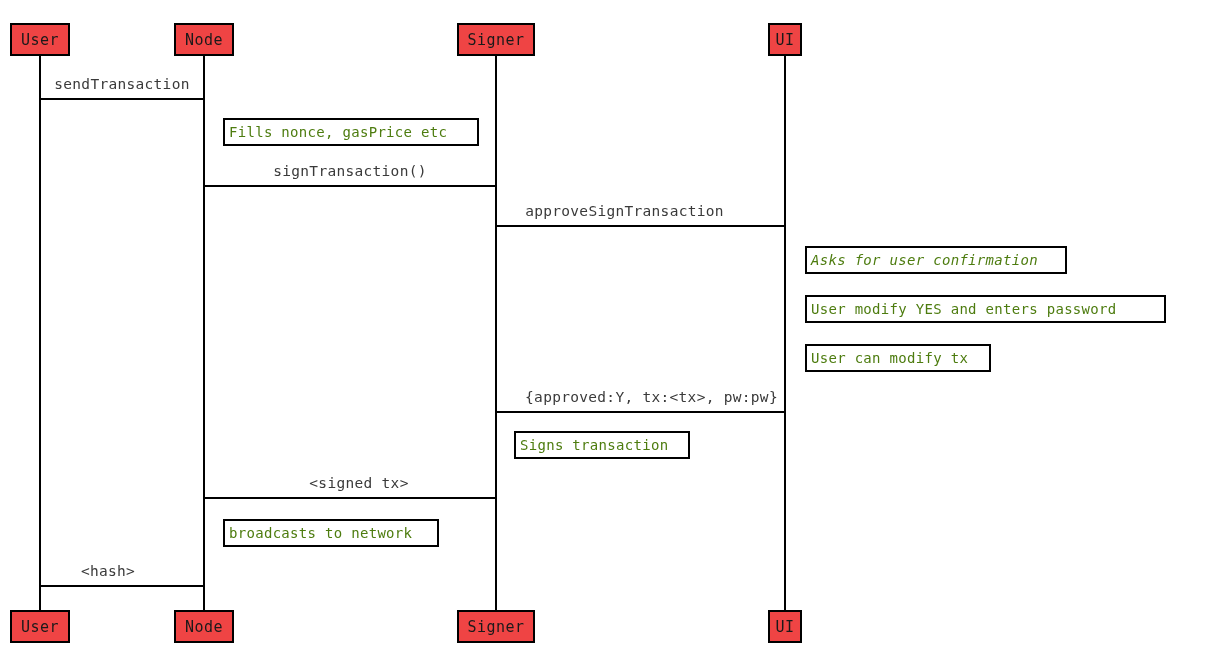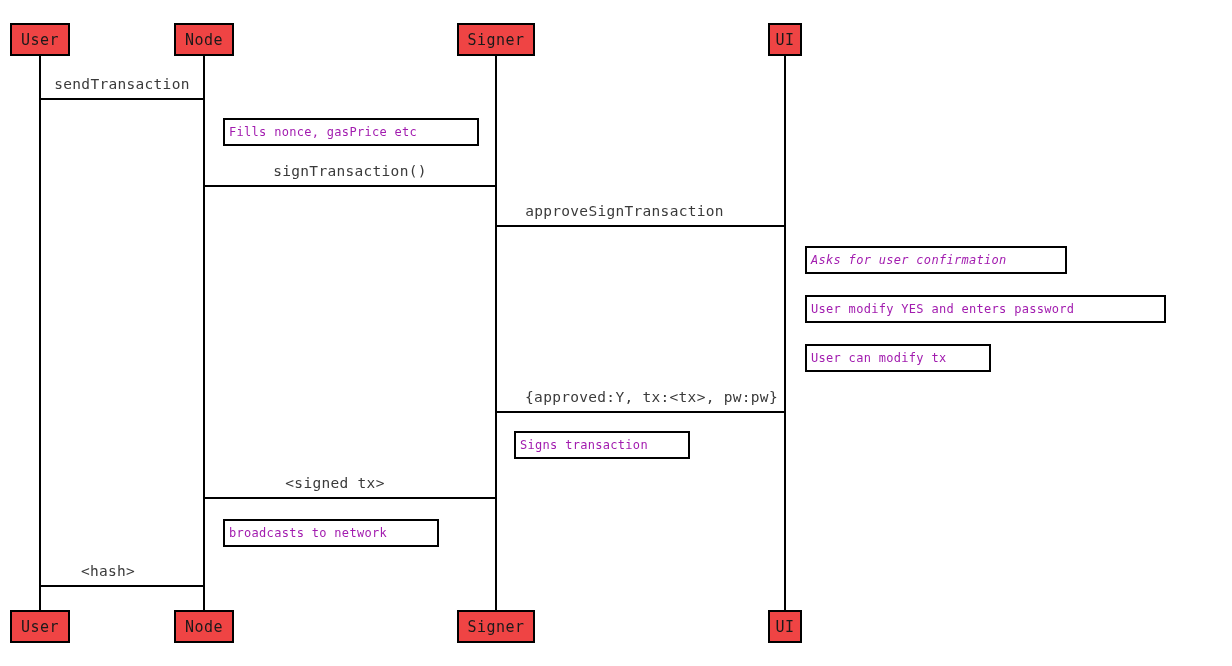--- a/index.html
+++ b/index.html
@@ -61,22 +61,22 @@
   .note {
     position: absolute;
     box-sizing: border-box;
     border: 2px solid #000000;
     background: #ffffff;
     height: 28px;
     z-index: 4;
   }
   .note-text {
     position: absolute;
-    font-size: 12px;
-    color: #a21caf;
+    font-size: 14px;
+    color: #4d7c0f;
     letter-spacing: 0.3px;
     white-space: nowrap;
     line-height: 28px;
     z-index: 5;
   }
 </style>
 </head>
 <body>
 
 <div id="diagram">
@@ -118,21 +118,21 @@
   <div class="msg-line" style="left:203px; top:185px; width:294px;"></div>
   <div class="msg-label" style="left:203px; top:163px; width:294px;">signTransaction()</div>
 
   <div class="msg-line" style="left:495px; top:225px; width:291px;"></div>
   <div class="msg-label" style="left:495px; top:203px; width:259px;">approveSignTransaction</div>
 
   <div class="msg-line" style="left:495px; top:411px; width:291px;"></div>
   <div class="msg-label" style="left:495px; top:389px; width:313px;">{approved:Y, tx:&lt;tx&gt;, pw:pw}</div>
 
   <div class="msg-line" style="left:203px; top:497px; width:294px;"></div>
-  <div class="msg-label" style="left:203px; top:475px; width:264px;">&lt;signed tx&gt;</div>
+  <div class="msg-label" style="left:203px; top:475px; width:264px;padding-left:24px;">&lt;signed tx&gt;</div>
 
   <div class="msg-line" style="left:39px; top:585px; width:166px;"></div>
   <div class="msg-label" style="left:39px; top:563px; width:138px;">&lt;hash&gt;</div>
 
   <div class="note" style="left:223px; top:118px; width:256px;"></div>
   <div class="note-text" style="left:229px; top:118px;">Fills nonce, gasPrice etc</div>
 
   <div class="note" style="left:805px; top:246px; width:262px;"></div>
   <div class="note-text" style="left:811px; top:246px;font-style:italic;">Asks for user confirmation</div>
 

